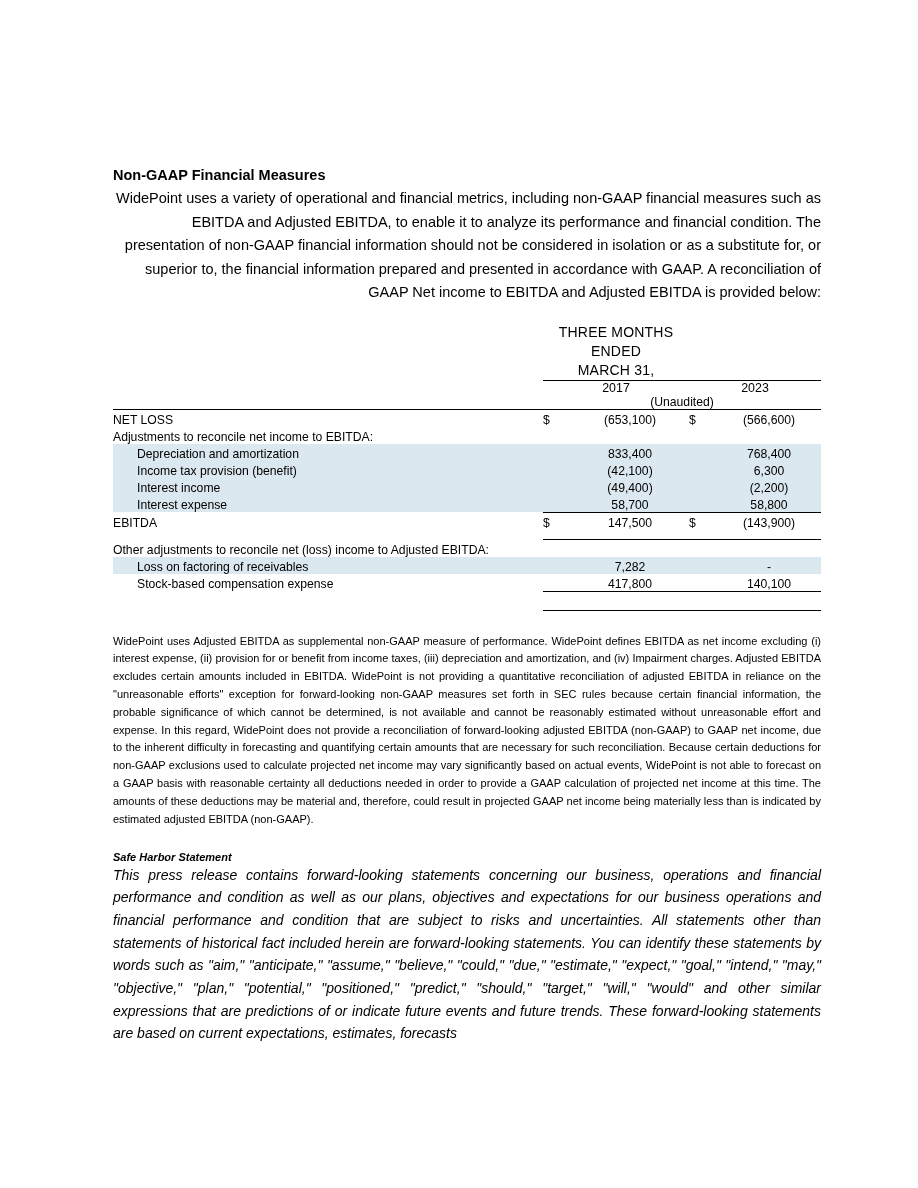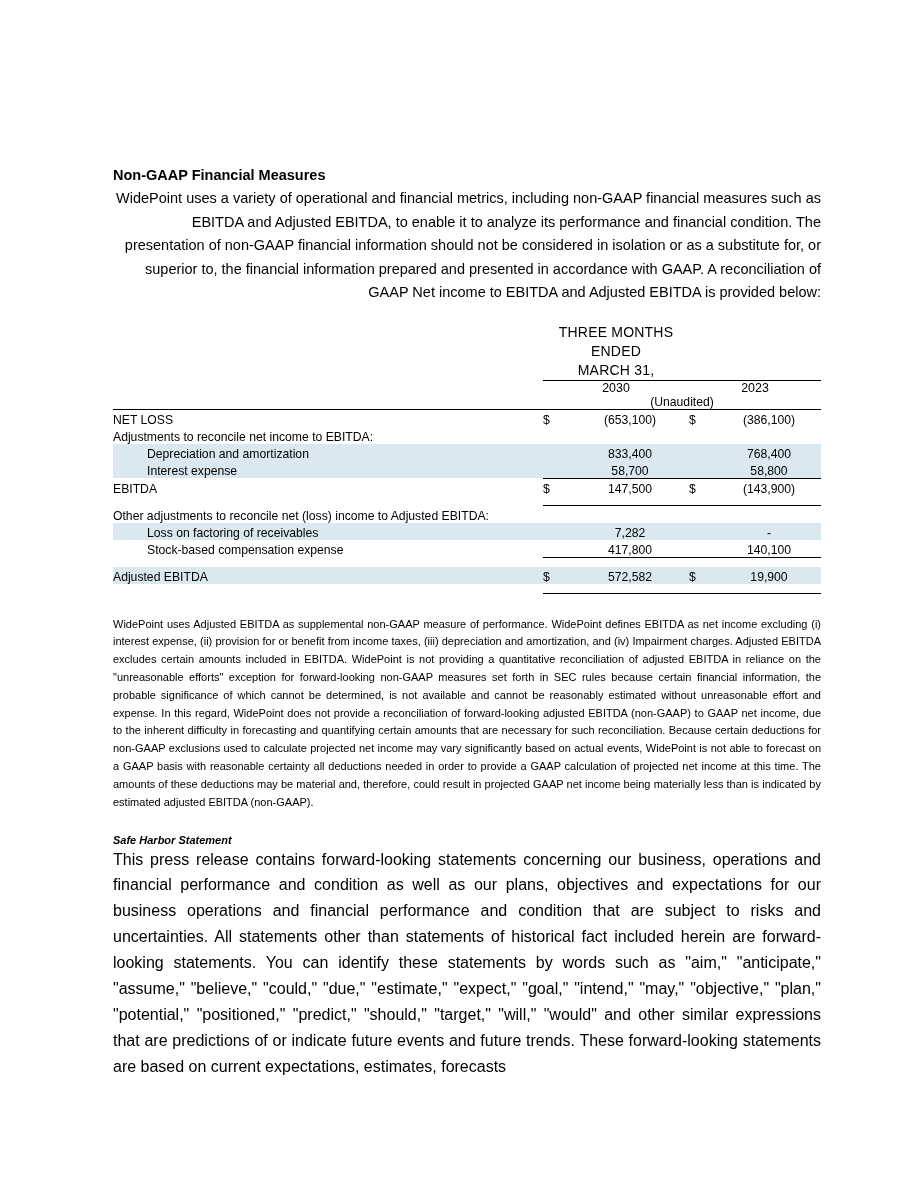--- a/index.html
+++ b/index.html
@@ -81,42 +81,43 @@
     font-size: 12.2px;
     padding-top: 1px;
     padding-bottom: 2px;
   }
   .rule-top td { border-top: 1px solid #000; }
 
   .cell-num { text-align: center; padding-right: 4px; }
   .cell-cur { text-align: left; padding-left: 2px; }
   .bold { font-weight: bold; }
   .row-label { padding-left: 0; }
-  .row-label.indent { padding-left: 34px; }
+  .row-label.indent { padding-left: 24px; }
   .shade { background: #dbe8ef; }
   .rowpad td { height: 17px; }
   .spacer td { height: 9px; }
   .botline td { border-bottom: 1px solid #000; }
 
   
   .para-justify {
     font-size: 11px;
     line-height: 1.62;
     text-align: justify;
     margin: 0;
   }
   .gap-lg { height: 22px; }
   .safe-heading {
     font-size: 11px;
     font-weight: bold;
     font-style: italic;
     margin: 0 0 1px 0;
   }
   .safe-body {
-    font-size: 16px;
+    font-size: 14px;
+    font-style: italic;
     line-height: 1.62;
     text-align: justify;
     margin: 0;
   }
 </style>
 </head>
 <body>
 
 <div class="page">
 
@@ -140,53 +141,67 @@
         <td></td>
       </tr>
       <tr>
         <td></td>
         <td class="hdr-main" colspan="2">MARCH 31,</td>
         <td></td>
         <td></td>
       </tr>
       <tr class="rule-top">
         <td style="border-top:none"></td>
-        <td class="hdr-year" colspan="2">2030</td>
+        <td class="hdr-year" colspan="2">2017</td>
         <td class="hdr-year-2" colspan="2">2023</td>
       </tr>
       <tr>
         <td></td>
         <td class="hdr-unaudited" colspan="4">(Unaudited)</td>
       </tr>
 
       <tr class="rowpad rule-top">
         <td class="row-label">NET LOSS</td>
         <td class="cell-cur bold">$</td>
         <td class="cell-num bold">(653,100)</td>
         <td class="cell-cur">$</td>
-        <td class="cell-num">(386,100)</td>
+        <td class="cell-num">(566,600)</td>
       </tr>
 
       <tr class="rowpad">
         <td class="row-label">Adjustments to reconcile net income to EBITDA:</td>
         <td></td>
         <td class="cell-num"></td>
         <td></td>
         <td class="cell-num"></td>
       </tr>
 
       <tr class="rowpad shade">
         <td class="row-label indent">Depreciation and amortization</td>
         <td class="cell-cur"></td>
         <td class="cell-num bold">833,400</td>
         <td class="cell-cur"></td>
         <td class="cell-num">768,400</td>
       </tr>
 
-
+      <tr class="rowpad shade">
+        <td class="row-label indent">Income tax provision (benefit)</td>
+        <td class="cell-cur"></td>
+        <td class="cell-num bold">(42,100)</td>
+        <td class="cell-cur"></td>
+        <td class="cell-num">6,300</td>
+      </tr>
+
+      <tr class="rowpad shade">
+        <td class="row-label indent">Interest income</td>
+        <td class="cell-cur"></td>
+        <td class="cell-num bold">(49,400)</td>
+        <td class="cell-cur"></td>
+        <td class="cell-num">(2,200)</td>
+      </tr>
 
       <tr class="rowpad shade botline">
         <td class="row-label indent" style="border-bottom:none">Interest expense</td>
         <td class="cell-cur"></td>
         <td class="cell-num bold">58,700</td>
         <td class="cell-cur"></td>
         <td class="cell-num">58,800</td>
       </tr>
 
       <tr class="rowpad">
@@ -229,27 +244,20 @@
       </tr>
 
       <tr class="spacer">
         <td></td>
         <td></td>
         <td></td>
         <td></td>
         <td></td>
       </tr>
 
-      <tr class="rowpad shade">
-        <td class="row-label">Adjusted EBITDA</td>
-        <td class="cell-cur bold">$</td>
-        <td class="cell-num bold">572,582</td>
-        <td class="cell-cur">$</td>
-        <td class="cell-num">19,900</td>
-      </tr>
       <tr class="spacer botline">
         <td style="border-bottom:none"></td>
         <td></td>
         <td></td>
         <td></td>
         <td></td>
       </tr>
     </tbody>
   </table>
 

